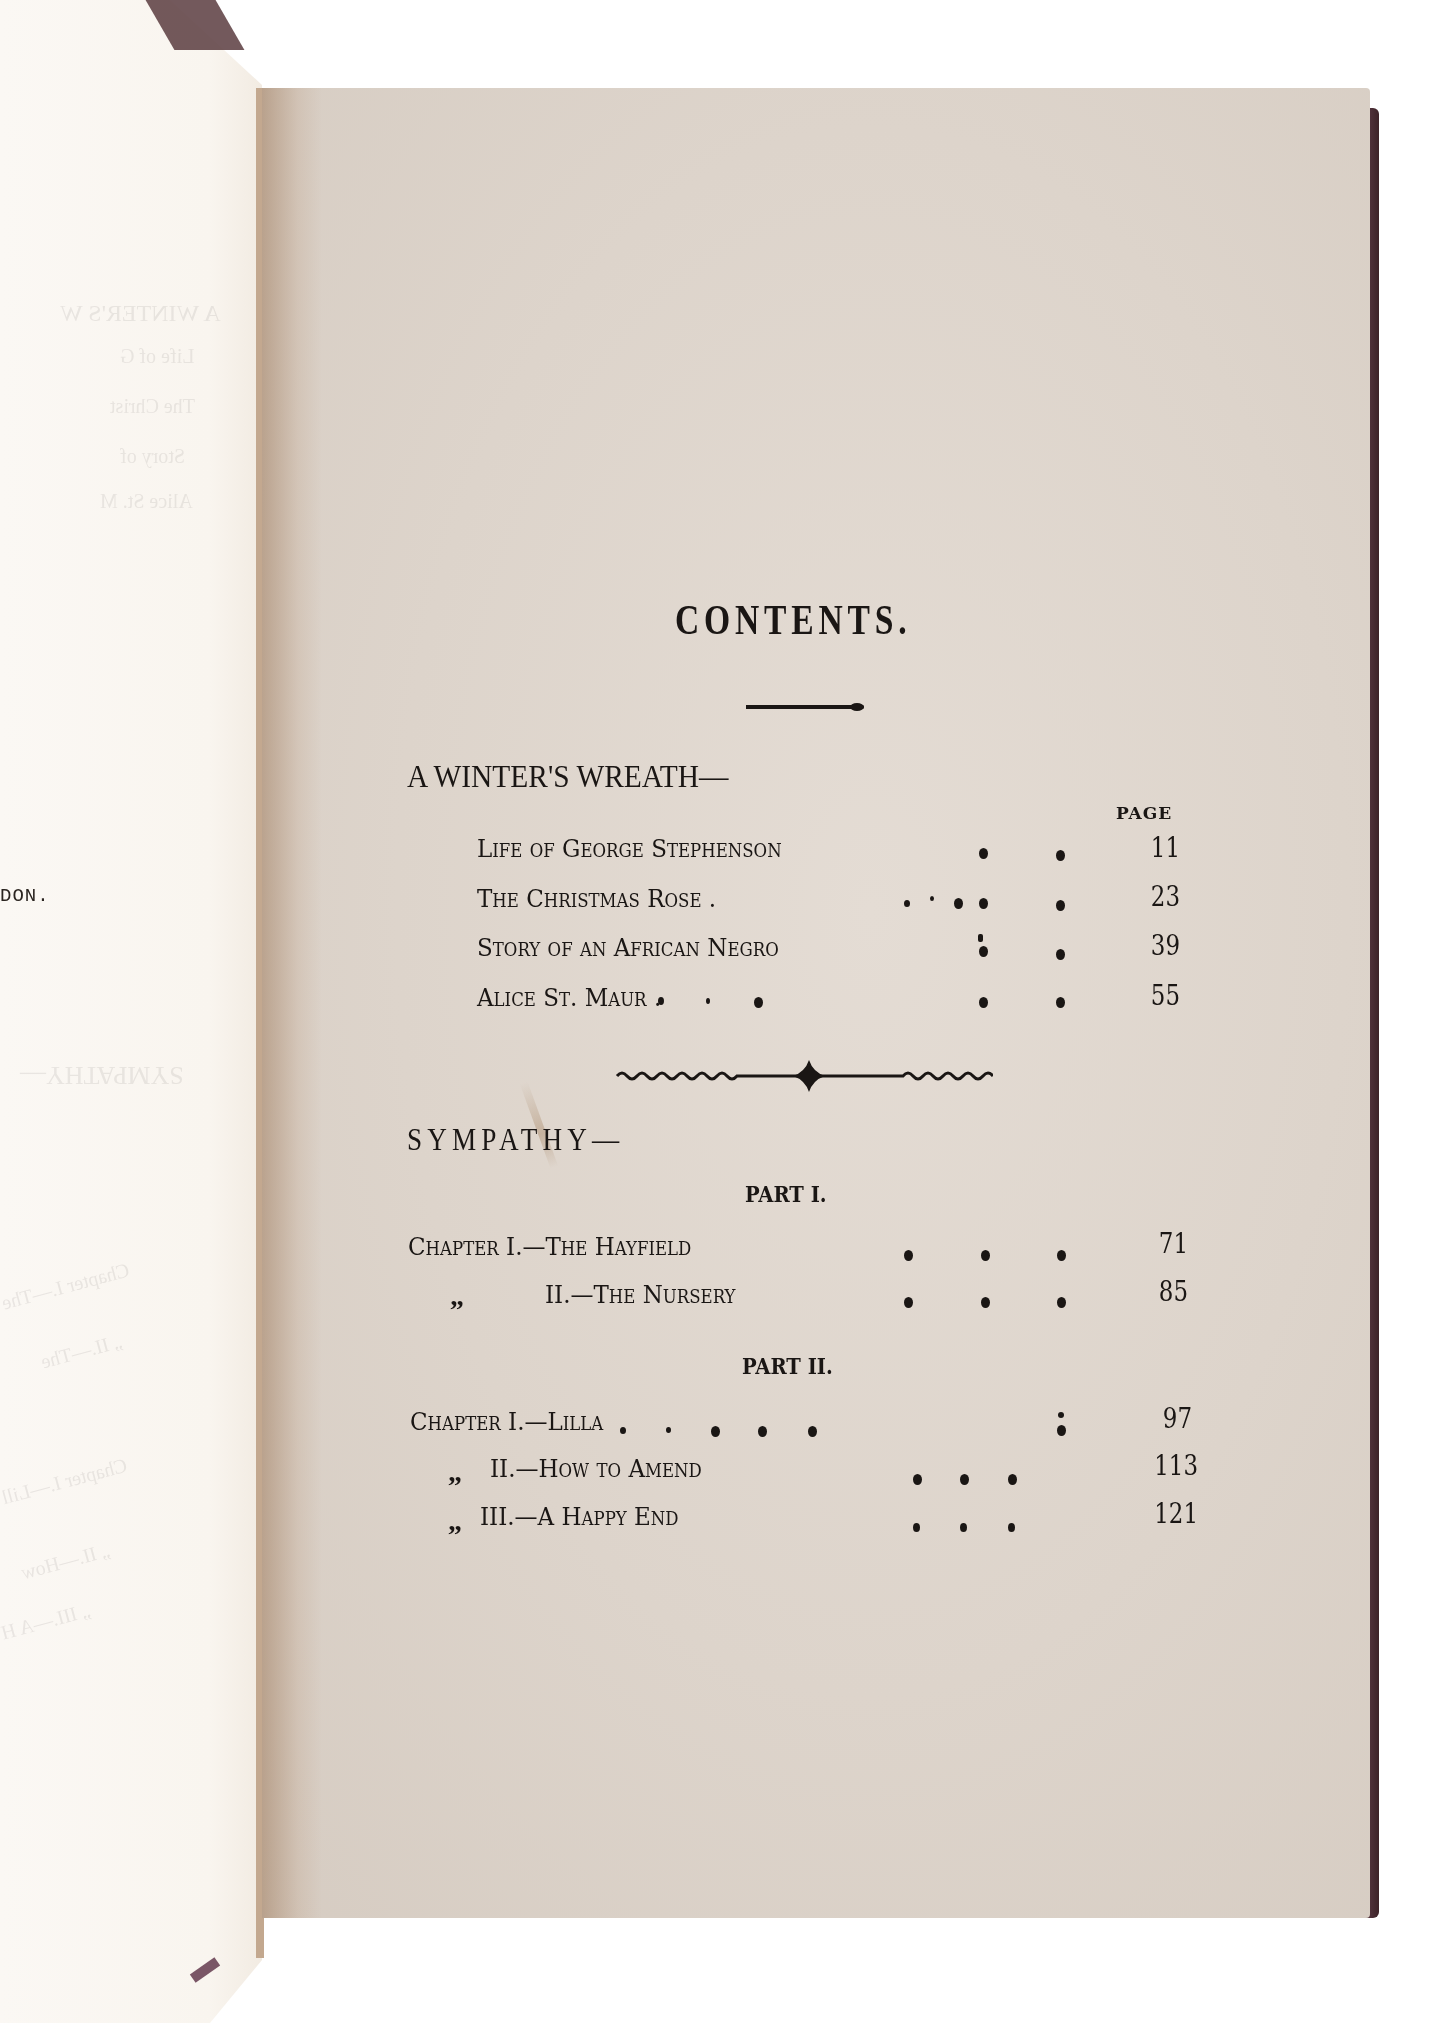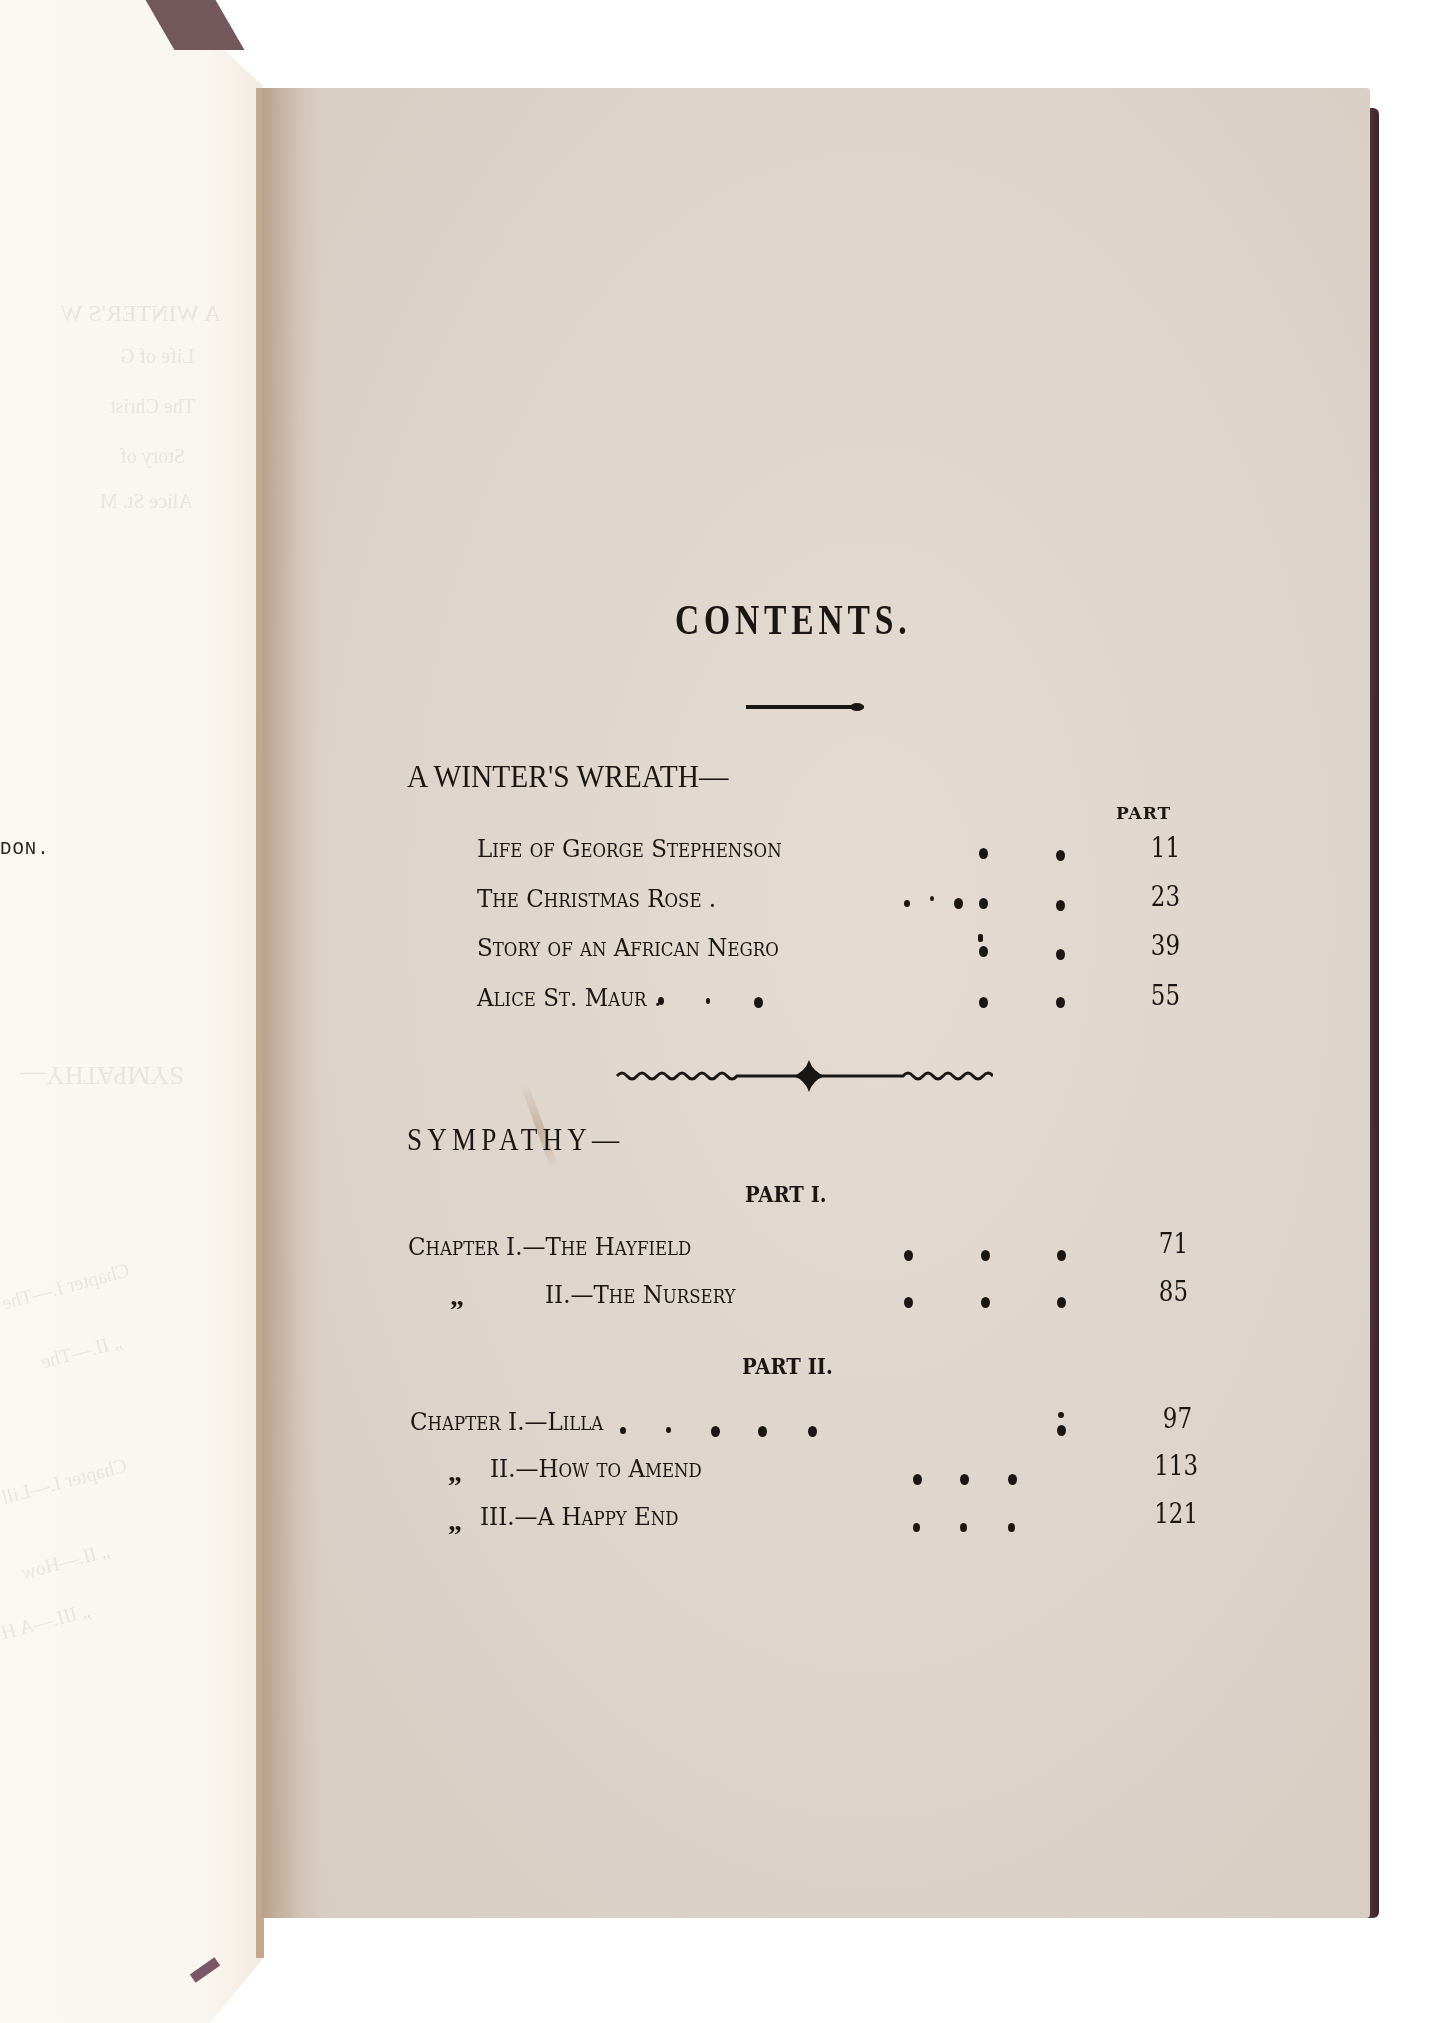--- a/index.html
+++ b/index.html
@@ -36,21 +36,21 @@
     .left-edge {
       position: absolute; left: 256px; top: 88px; width: 8px; height: 1870px;
       background: #c3a88f;
     }
     .bleed {
       position: absolute; color: rgba(110, 100, 95, 0.12);
       font-family: "Liberation Serif", serif; font-size: 24px;
       transform: scaleX(-1); white-space: nowrap;
     }
     .left-text {
-      position: absolute; left: 0; top: 838px;
+      position: absolute; left: 0; top: 885px;
       font-family: "Liberation Mono", monospace; font-size: 19px; color: #2a2420;
       letter-spacing: 1px;
     }
     
     .right-page {
       position: absolute; left: 262px; top: 88px; width: 1108px; height: 1830px;
       background: radial-gradient(ellipse at 55% 45%, #e4dcd4 0%, #ddd4cb 55%, #d6ccc2 100%);
       border-radius: 0 4px 4px 0;
     }
     .gutter-shadow {
@@ -130,21 +130,21 @@
 <div class="cover-right"></div>
 
 <div class="right-page"></div>
 <div class="gutter-shadow"></div>
 <div class="stain"></div>
 
 <div class="title">CONTENTS.</div>
 <div class="rule-top"></div>
 
 <div class="section-heading" style="left:407px; top:758px; transform:scaleX(0.92); transform-origin:left;">A WINTER'S WREATH—</div>
-<div class="page-label">PART</div>
+<div class="page-label">PAGE</div>
 
 <div class="entry" style="left:477px; top:834px;">Life of George Stephenson</div>
 <div class="dot" style="left:979px; top:848px;"></div>
 <div class="dot" style="left:1056px; top:850px;"></div>
 <div class="pnum" style="left:1100px; top:832px;">11</div>
 
 <div class="entry" style="left:477px; top:884px;">The Christmas Rose .</div>
 <div class="dot" style="left:904px; top:900px; width:6px; height:7px;"></div>
 <div class="dot" style="left:930px; top:896px; width:4px; height:5px;"></div>
 <div class="dot" style="left:954px; top:898px;"></div>

